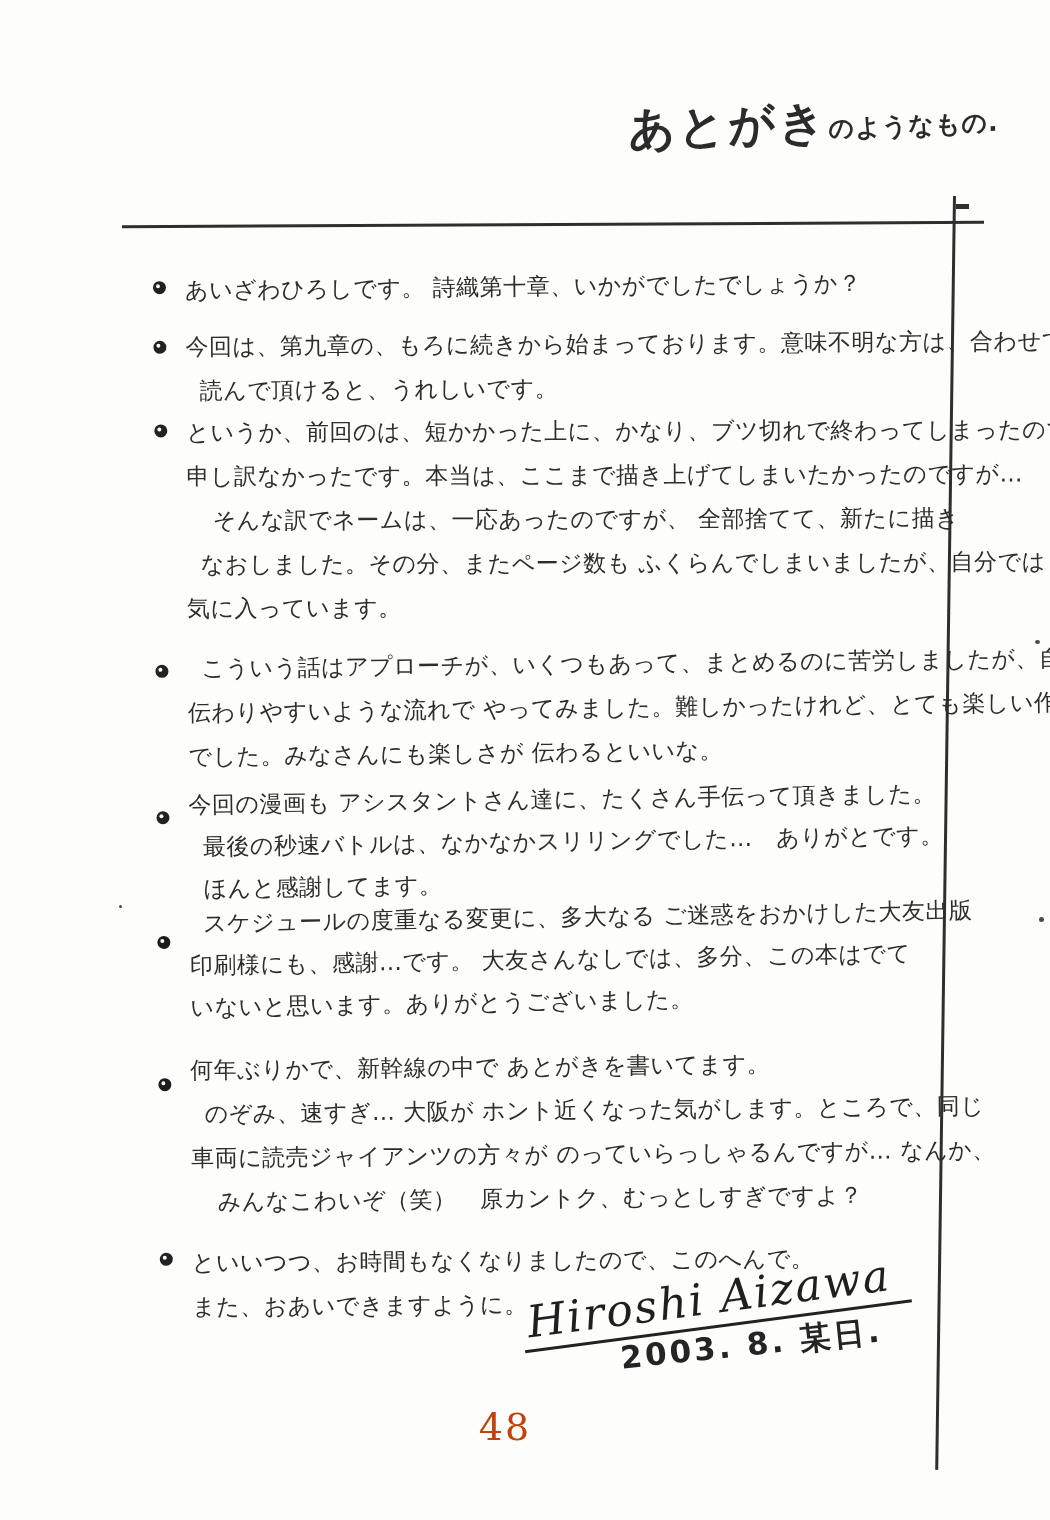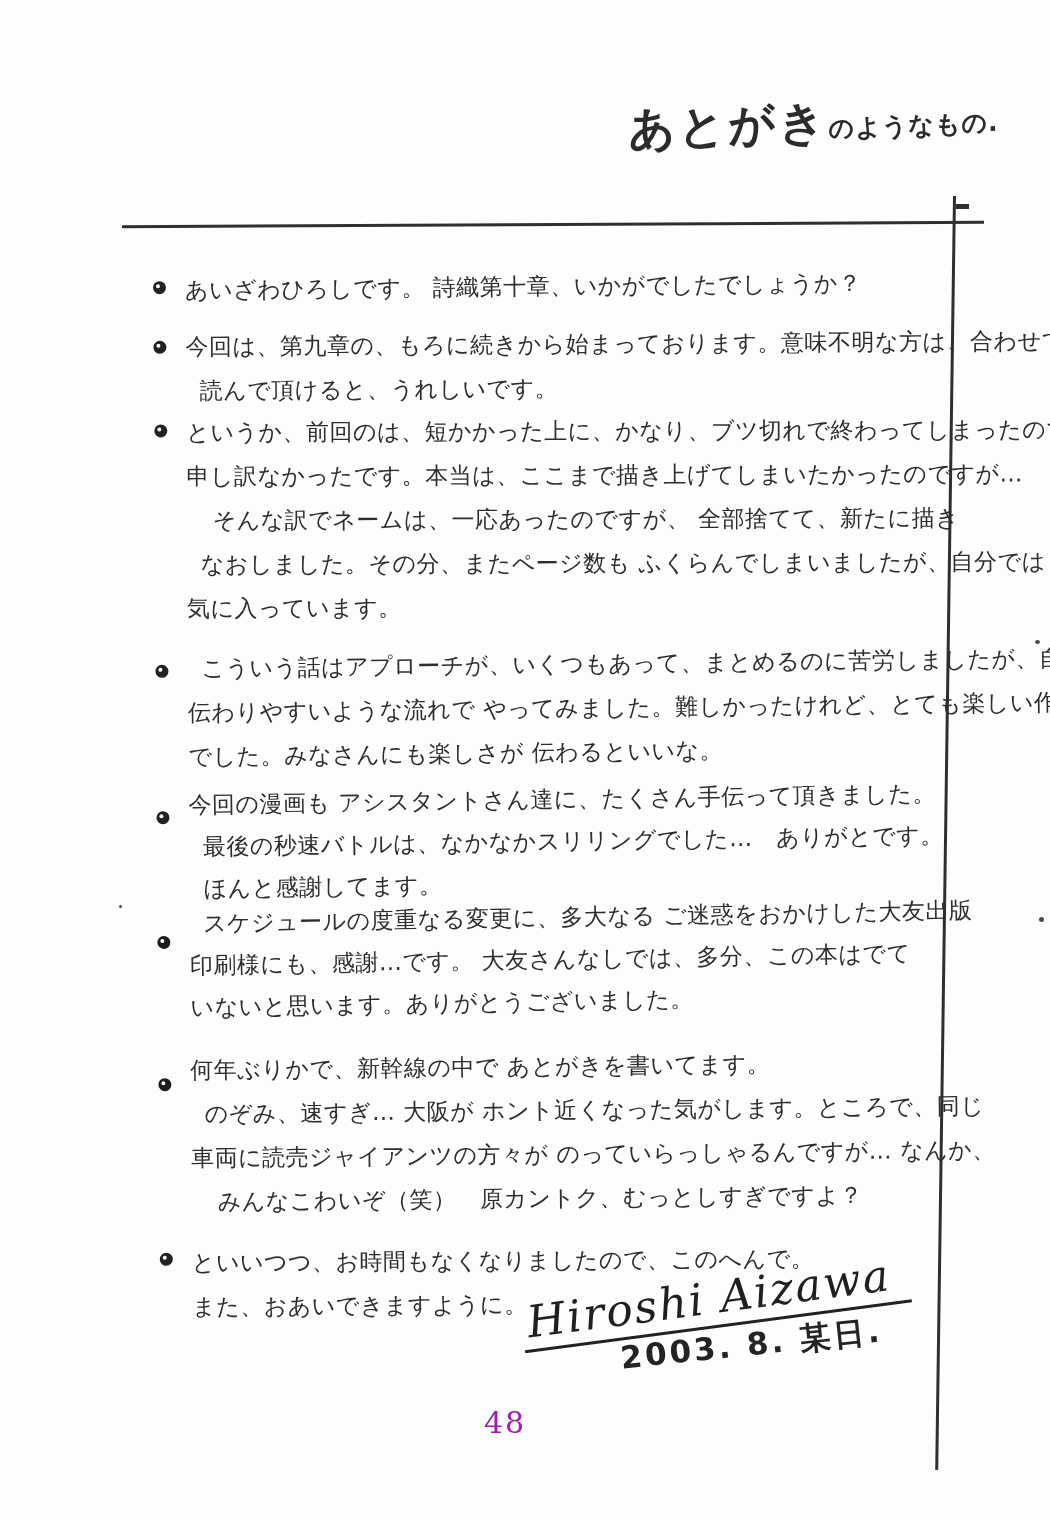--- a/index.html
+++ b/index.html
@@ -154,22 +154,22 @@
   }
 
   
   .page-number {
     position: absolute;
     left: 430px;
     top: 1405px;
     width: 150px;
     text-align: center;
     font-family: "DejaVu Serif", serif;
-    font-size: 30px;
-    color: #a21caf;
+    font-size: 38px;
+    color: #c2410c;
     letter-spacing: 2px;
   }
 
   
   .speck {
     position: absolute;
     border-radius: 50%;
     background: #4a4a4a;
   }
   .speck-a { left: 1035px; top: 640px; width: 5px; height: 4px; }

